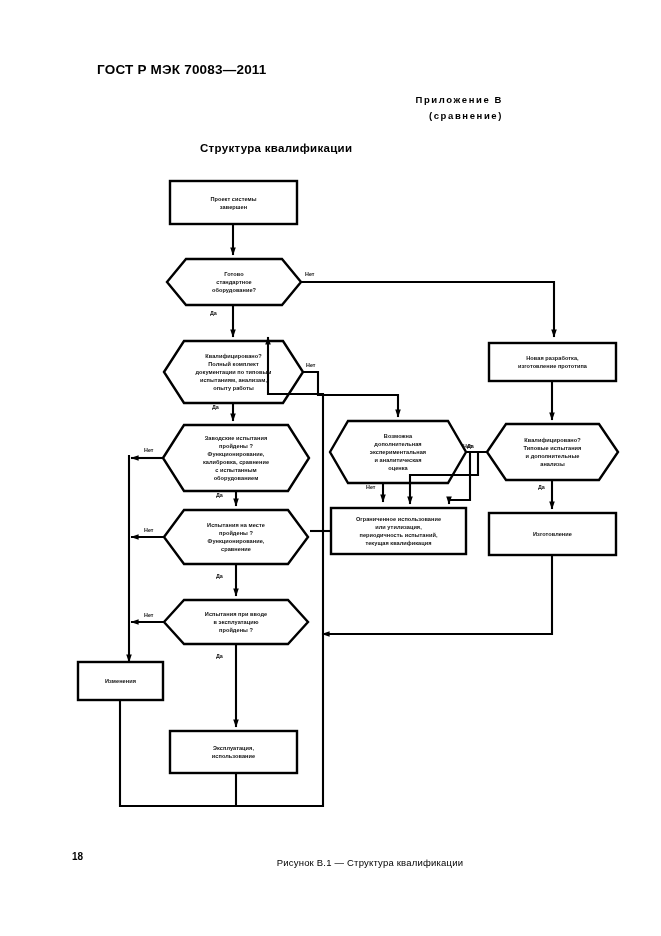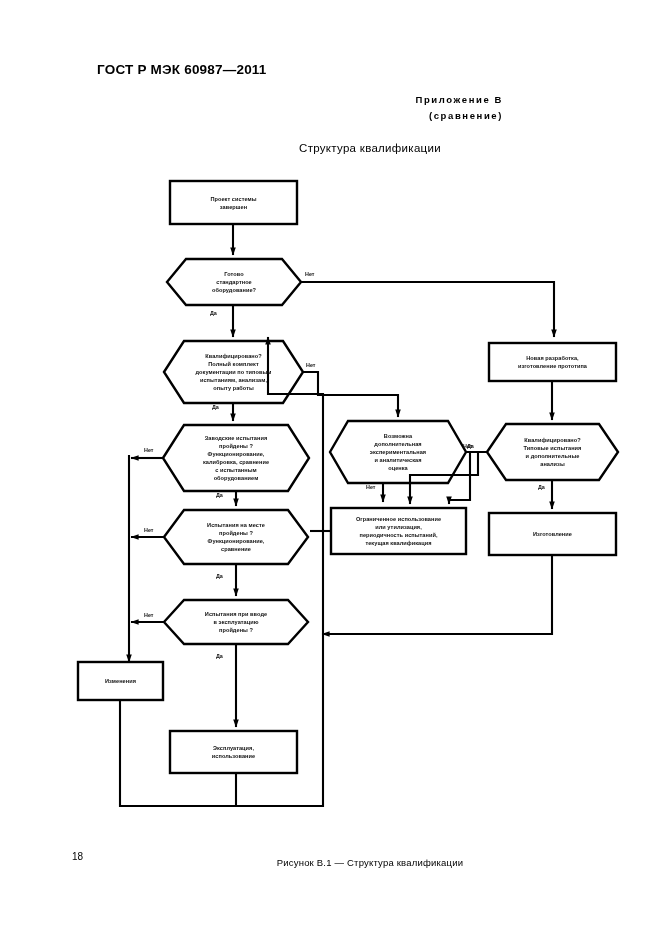--- a/index.html
+++ b/index.html
@@ -36,40 +36,41 @@
     font-size: 9.5px;
     font-weight: bold;
     letter-spacing: 1.6px;
     line-height: 16px;
   }
   .fig-title {
     position: absolute;
     left: 200px;
     top: 142px;
     width: 340px;
-    text-align: center;
+    text-align: left;
     font-size: 11.5px;
-    font-weight: normal;
+    font-weight: bold;
     letter-spacing: 0.3px;
   }
   .fig-caption {
     position: absolute;
     left: 150px;
     top: 817px;
     width: 440px;
     text-align: center;
     font-size: 9.5px;
     letter-spacing: 0.2px;
     margin-top: 40px;
   }
   .page-number {
     position: absolute;
     left: 72px;
     top: 851px;
     font-size: 10px;
+    font-weight: bold;
   }
 
   
   #chart {
     position: absolute;
     left: 0;
     top: 0;
     width: 661px;
     height: 936px;
   }
@@ -98,21 +99,21 @@
     font-weight: bold;
     color: #111111;
     white-space: nowrap;
   }
 </style>
 </head>
 <body>
 
 <div id="page">
 
-  <div class="doc-header">ГОСТ Р МЭК 60987—2011</div>
+  <div class="doc-header">ГОСТ Р МЭК 70083—2011</div>
 
   <div class="annex-block">
     <div>Приложение В</div>
     <div>(сравнение)</div>
   </div>
 
   <div class="fig-title">Структура квалификации</div>
 
   <div id="chart">
     <svg width="661" height="936" viewBox="0 0 661 936" xmlns="http://www.w3.org/2000/svg">

